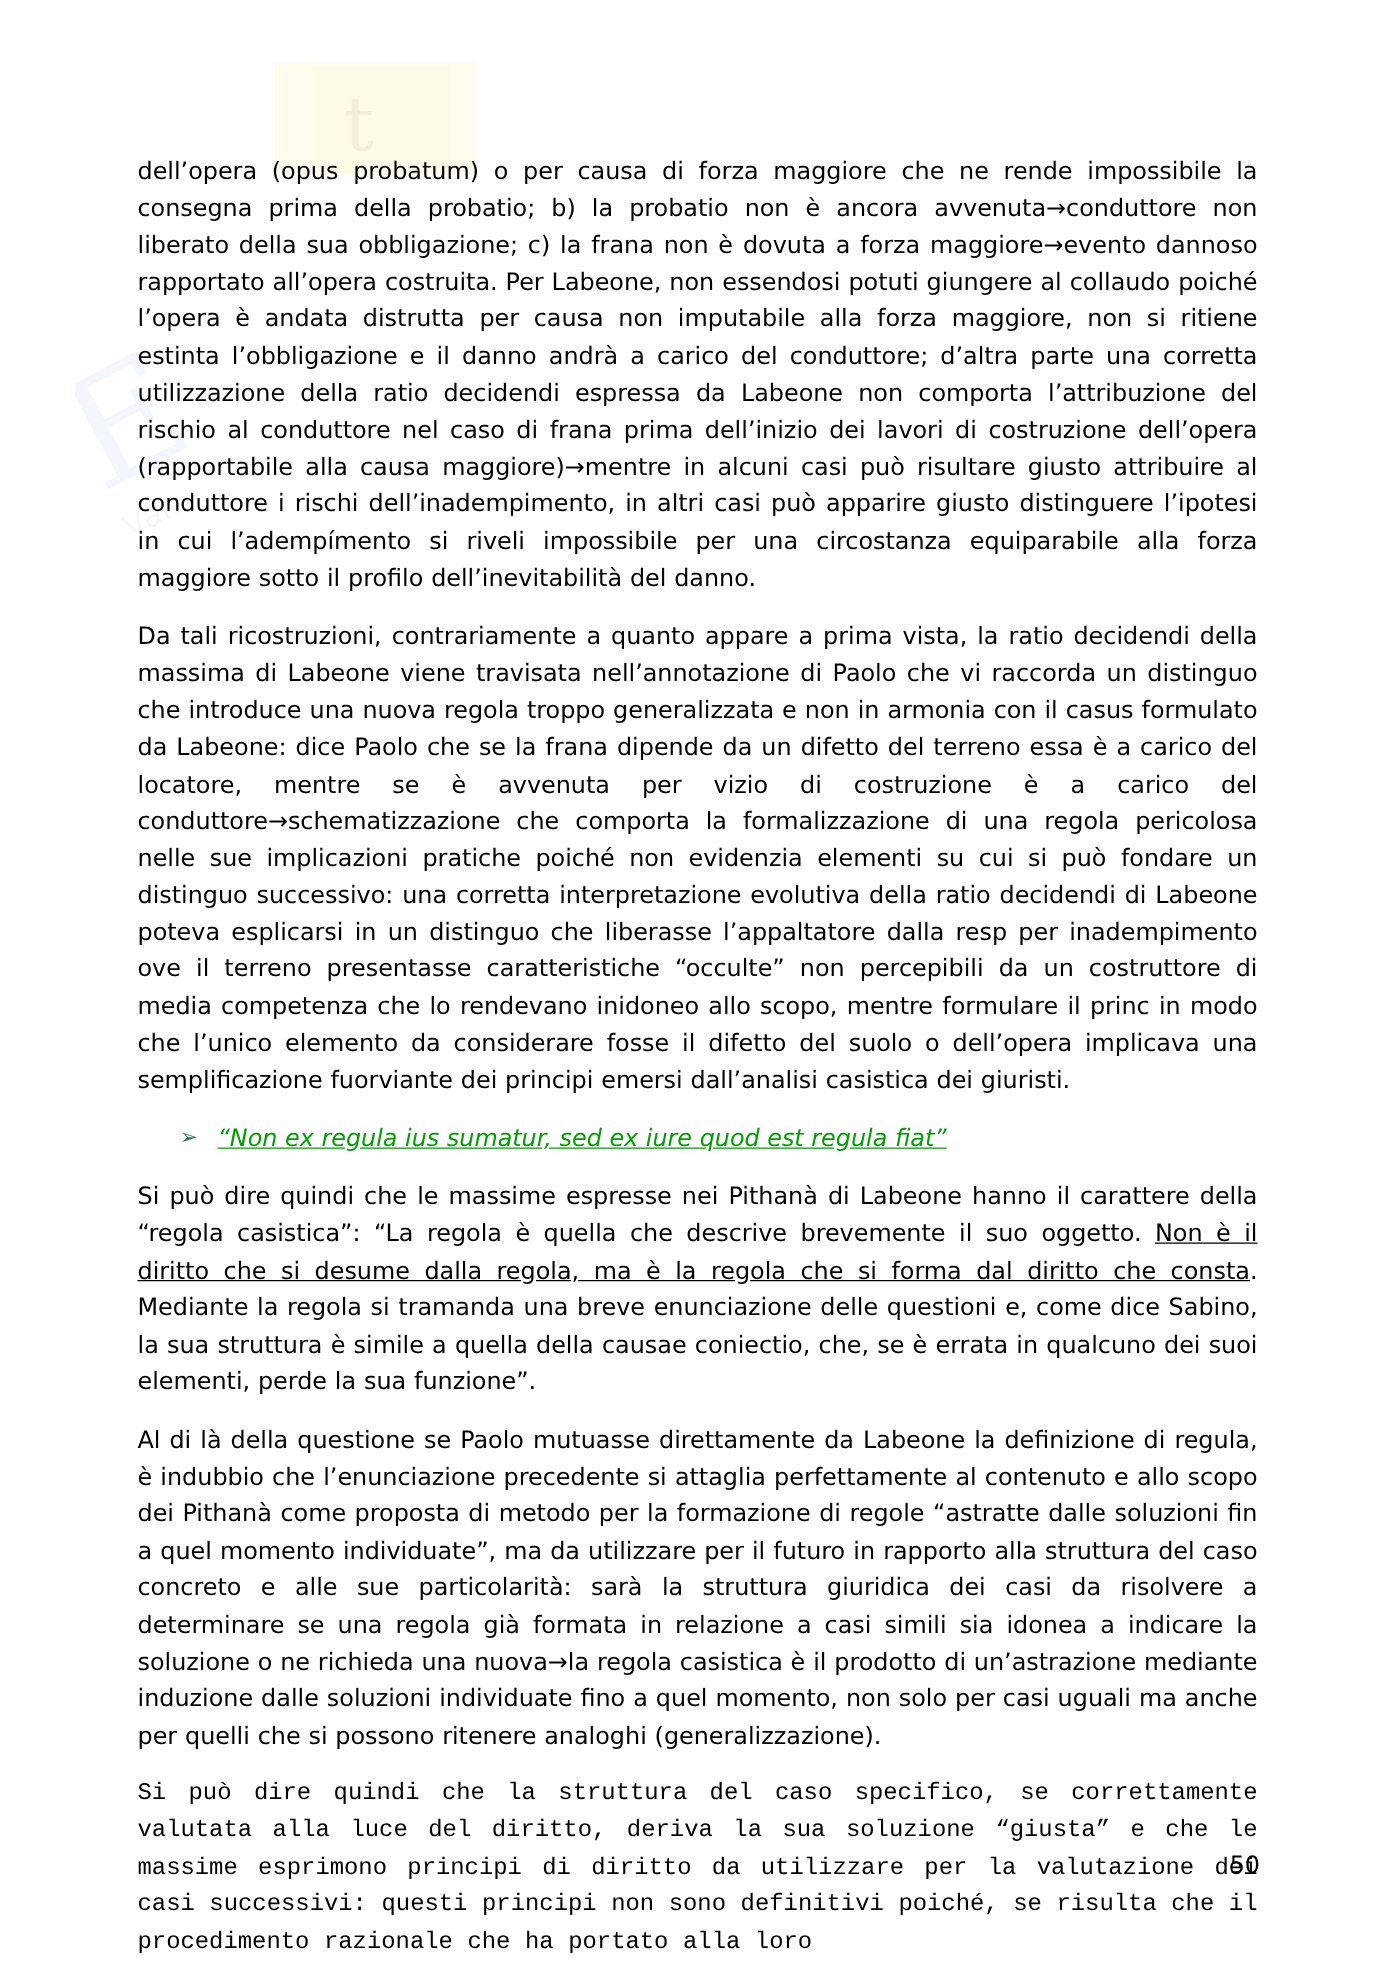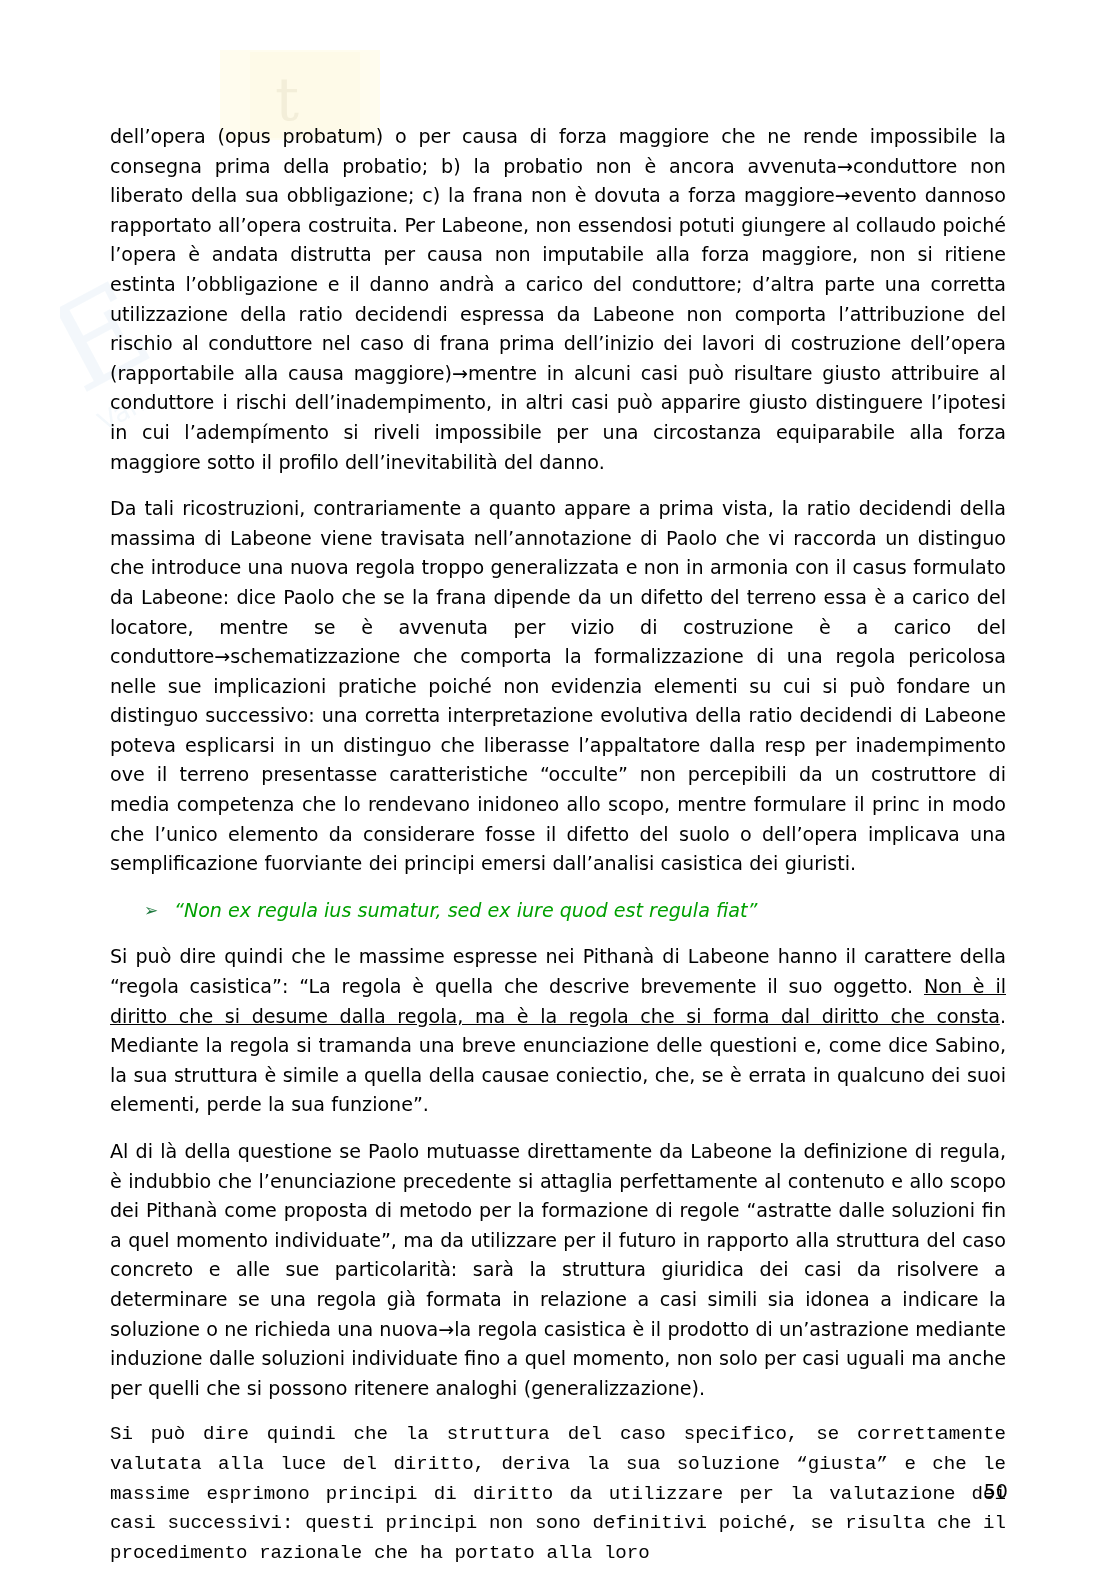--- a/index.html
+++ b/index.html
@@ -57,20 +57,21 @@
     line-height: 29.6px;
     width: 30px;
     flex: 0 0 30px;
     font-family: "DejaVu Sans", sans-serif;
   }
   .bullet-text {
     color: #00a000;
     font-style: italic;
     font-size: 19.1px;
     line-height: 29.6px;
+    text-decoration: underline;
   }
   .page-number {
     position: absolute;
     right: 108px;
     bottom: 76px;
     font-size: 19.1px;
     color: #000000;
   }
 </style>
 </head>

